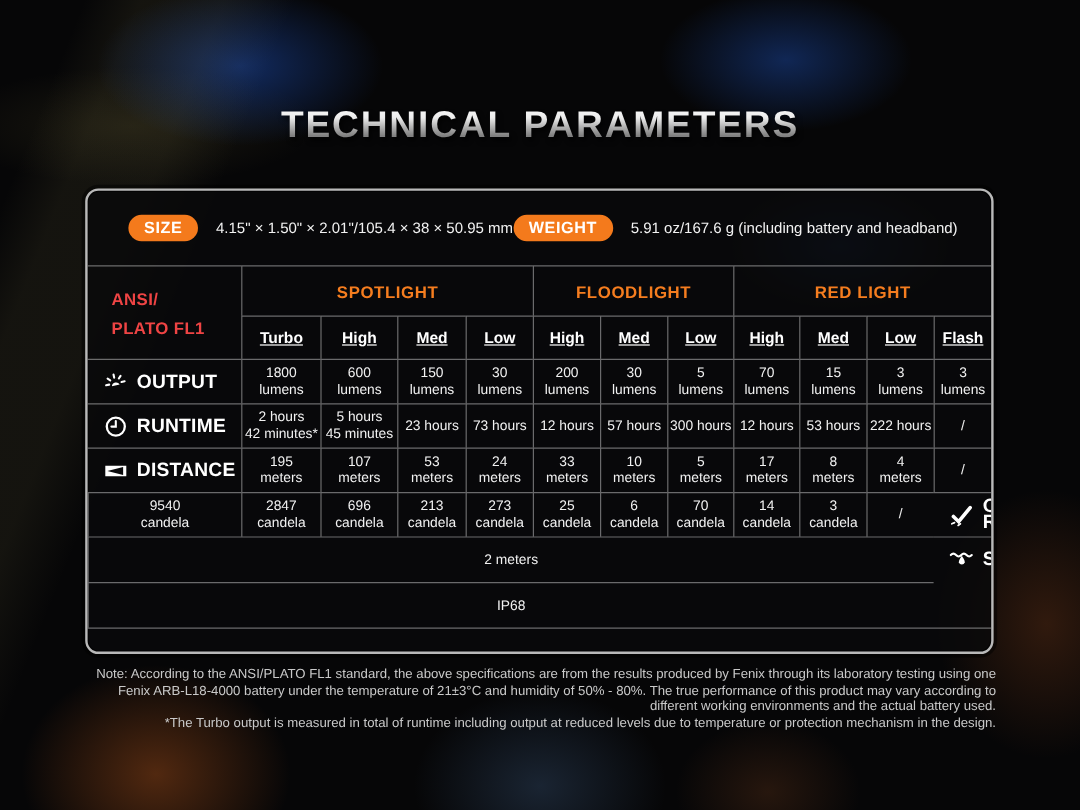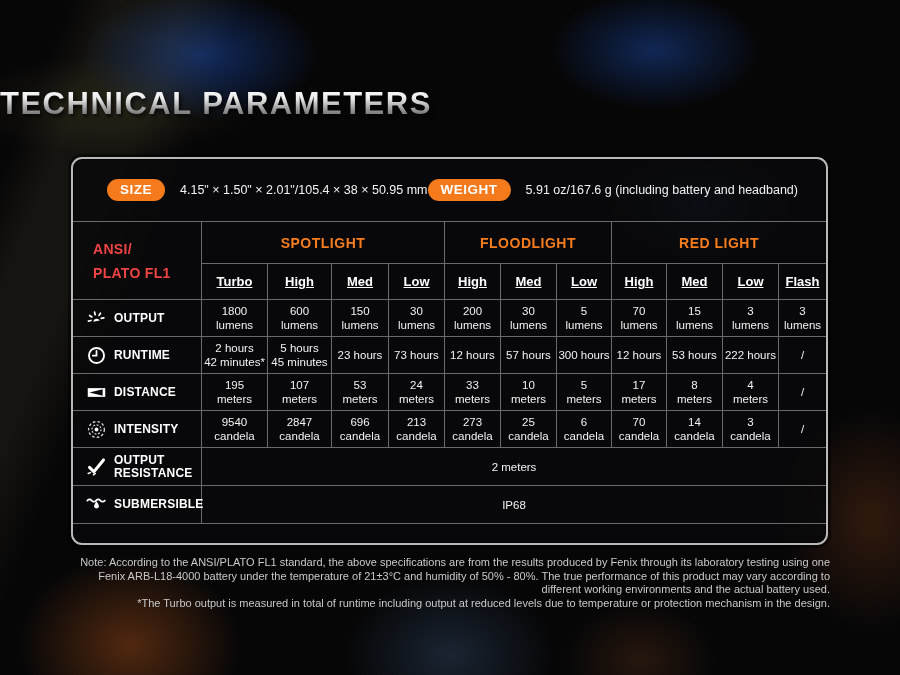--- a/index.html
+++ b/index.html
@@ -14,21 +14,21 @@
       radial-gradient(ellipse 220px 70px at 110px 105px, rgba(120,108,55,0.18), transparent 70%),
       radial-gradient(ellipse 160px 130px at 130px 645px, rgba(185,88,28,0.42), transparent 70%),
       radial-gradient(ellipse 150px 115px at 450px 655px, rgba(66,98,138,0.33), transparent 70%),
       radial-gradient(ellipse 130px 160px at 872px 520px, rgba(118,58,24,0.38), transparent 70%),
       radial-gradient(ellipse 110px 85px at 640px 660px, rgba(108,58,28,0.32), transparent 70%),
       #060607;
     position:relative;
   }
   .page-title {
     position:absolute; top:86px; left:0; width:900px;
-    text-align:left; font-size:31px; font-weight:bold; letter-spacing:1.5px;
+    text-align:center; font-size:31px; font-weight:bold; letter-spacing:1.5px;
     background:linear-gradient(180deg,#ffffff 0%,#ececec 34%,#b4b4b4 54%,#7e7e7e 76%,#a6a6a6 100%);
     -webkit-background-clip:text; background-clip:text; color:transparent;
     filter:drop-shadow(2px 3px 2px rgba(0,0,0,0.75));
   }
   .spec-card {
     position:absolute; left:71px; top:157px; width:757px; height:388px;
     border:2px solid #b9b9b9; border-radius:11px;
     background:rgba(9,9,11,0.84);
     box-shadow:0 0 0 3px rgba(0,0,0,0.45), inset 0 0 0 1px rgba(0,0,0,0.55);
     overflow:hidden;
@@ -47,21 +47,21 @@
     background:#f47a1c; color:#fff; font-weight:bold; font-size:13.5px;
     padding:3px 13px 4px; border-radius:13px; letter-spacing:0.5px;
   }
   .badge-val { font-size:12.5px; color:#f2f2f2; }
   .ansi-cell { flex-direction:column; align-items:flex-start; justify-content:center; padding-left:20px; grid-row:span 2; }
   .ansi-cell span { color:#ef4444; font-weight:bold; font-size:14px; line-height:24px; letter-spacing:0.3px; }
   .group { color:#f57d1f; font-weight:bold; font-size:14px; letter-spacing:0.5px; }
   .g4 { grid-column:span 4; } .g3 { grid-column:span 3; } .g11 { grid-column:span 11; }
   .mode { font-weight:bold; font-size:13px; color:#fff;text-decoration:underline; }
   .rowlabel { justify-content:flex-start; padding-left:13px; gap:7px; text-align:left; }
-  .rowlabel .lbl { font-weight:bold; font-size:12px; color:#fff; line-height:13px; letter-spacing:0.2px; }
+  .rowlabel .lbl { font-weight:bold; font-size:16px; color:#fff; line-height:13px; letter-spacing:0.2px; }
   .icon { width:21px; height:21px; flex:0 0 21px; display:flex; align-items:center; justify-content:center; }
   .icon svg { width:21px; height:21px; }
   .val { font-size:11.5px; line-height:14px; white-space:pre-line; }
   .spacer { grid-column:1 / -1; }
   .notes {
     position:absolute; left:74px; top:556px; width:756px;
     color:#c9c9c9; font-size:11px; line-height:13.5px;text-align:right;
   }
 </style>
 </head>
@@ -184,30 +184,20 @@
 meters</div>
       <div class="cell val bt bl">5
 meters</div>
       <div class="cell val bt bl">17
 meters</div>
       <div class="cell val bt bl">8
 meters</div>
       <div class="cell val bt bl">4
 meters</div>
       <div class="cell val bt bl">/</div>
-      <div class="cell rowlabel bt">
-        <span class="icon">
-          <svg viewBox="0 0 24 24" fill="none" stroke="#cfcfcf">
-            <circle cx="12" cy="12" r="9" stroke-width="1.6" stroke-dasharray="3 2.4"></circle>
-            <circle cx="12" cy="12" r="5.2" stroke-width="1.4" stroke-dasharray="2.2 1.8"></circle>
-            <circle cx="12" cy="12" r="2.2" fill="#ffffff" stroke="none"></circle>
-          </svg>
-        </span>
-        <span class="lbl">INTENSITY</span>
-      </div>
       <div class="cell val bt bl">9540
 candela</div>
       <div class="cell val bt bl">2847
 candela</div>
       <div class="cell val bt bl">696
 candela</div>
       <div class="cell val bt bl">213
 candela</div>
       <div class="cell val bt bl">273
 candela</div>

